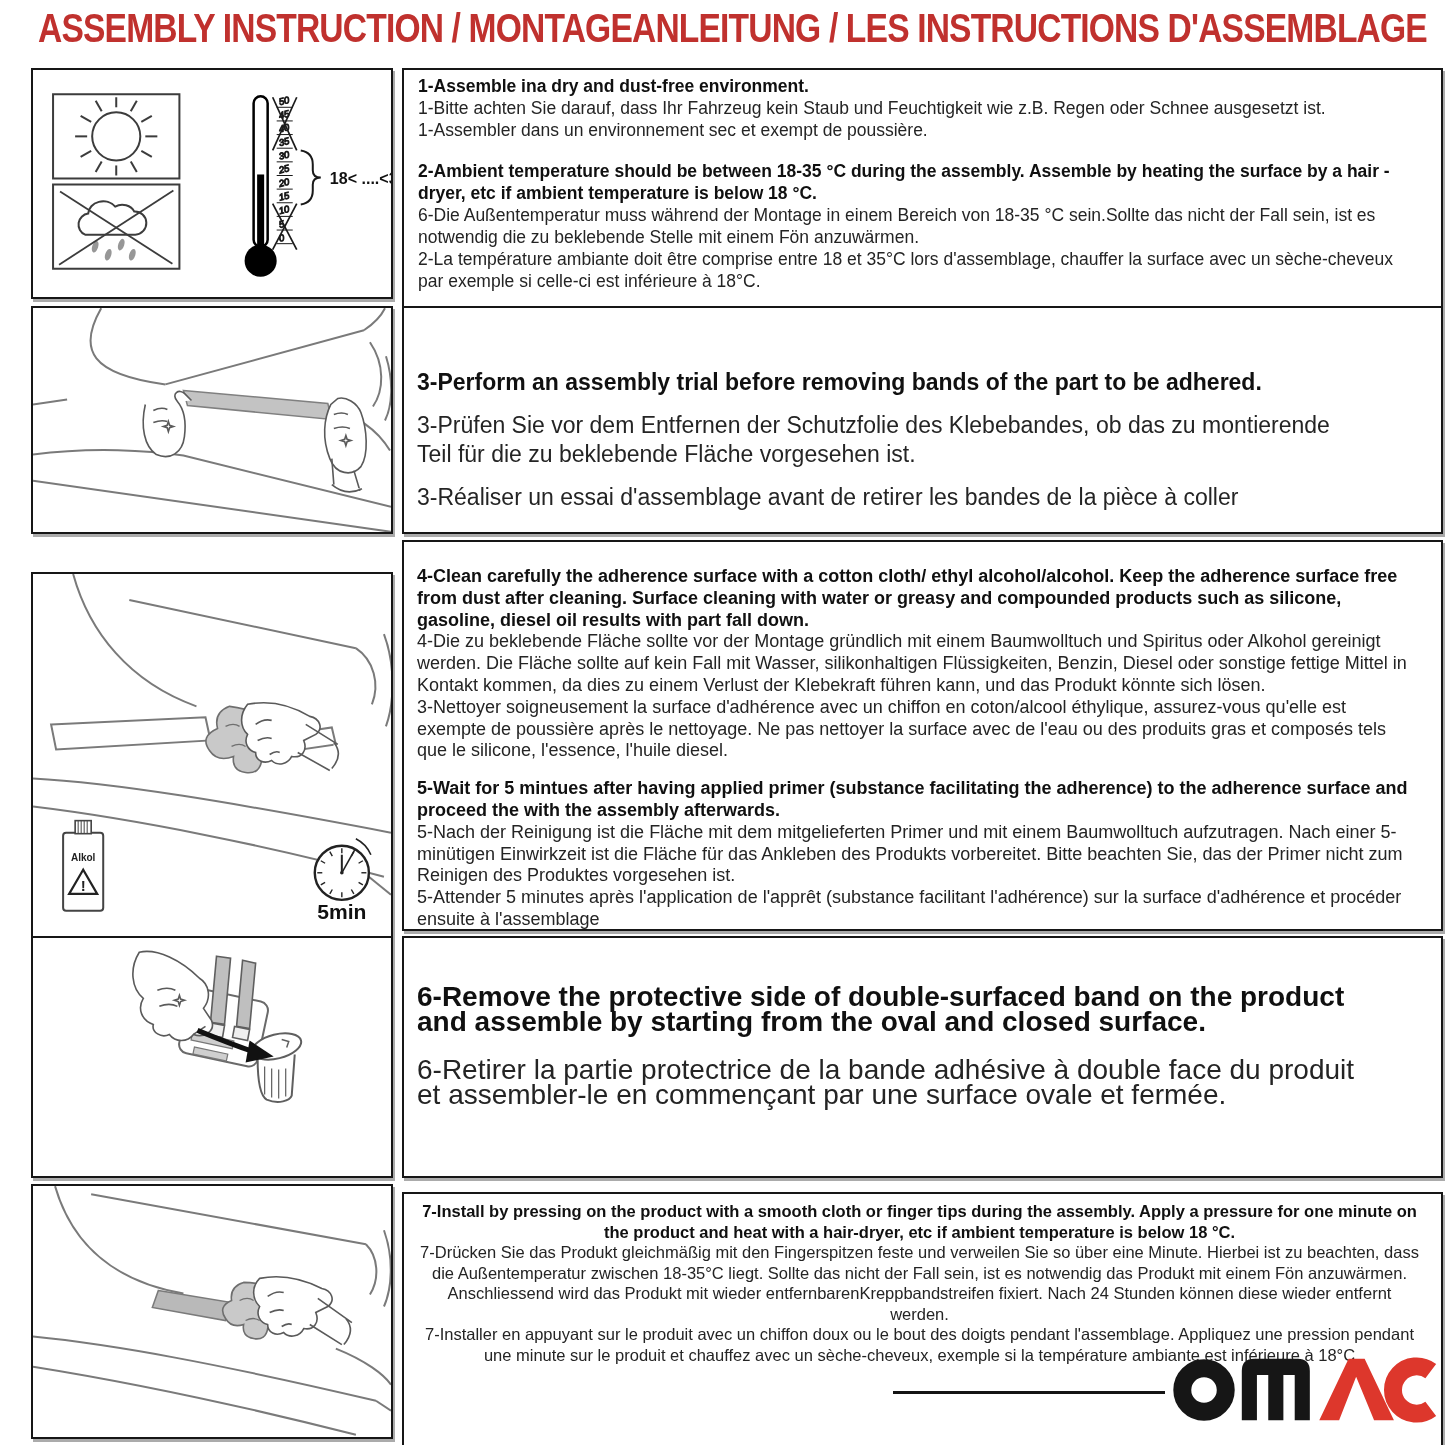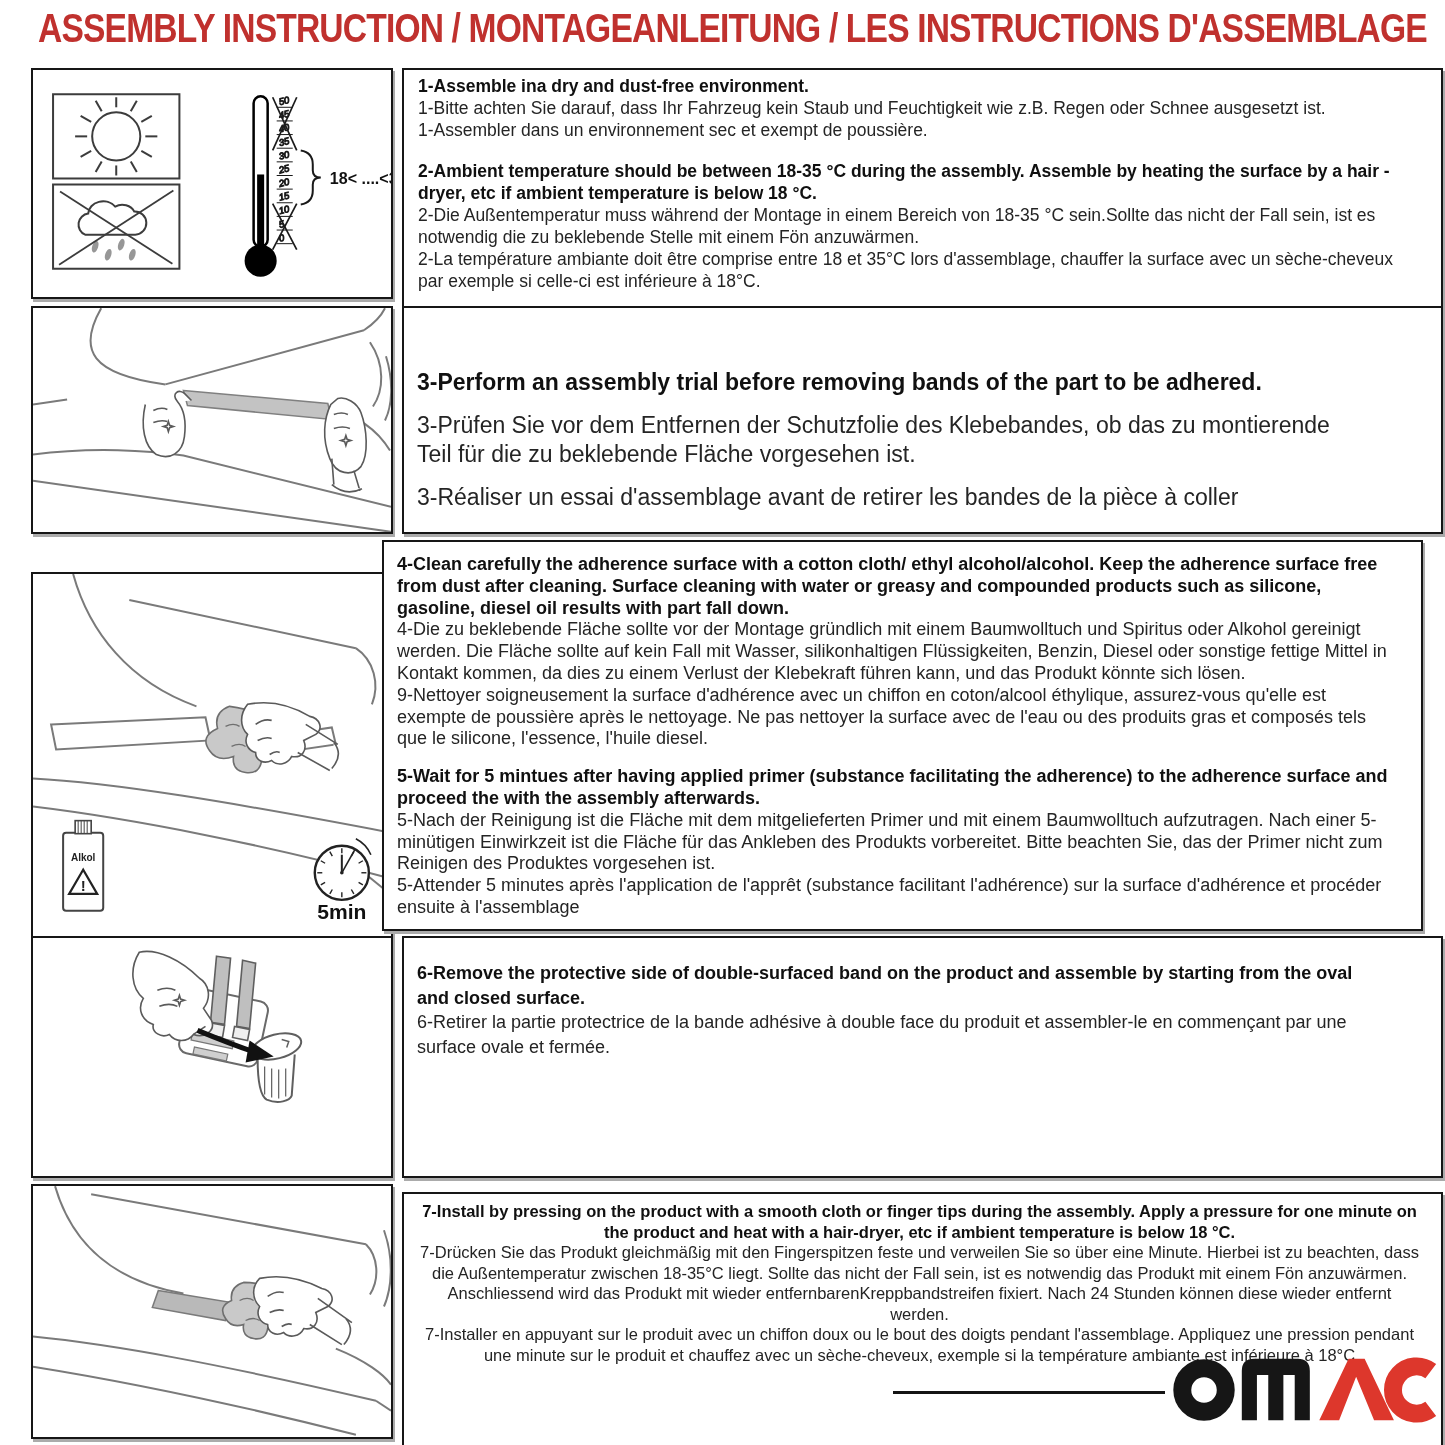--- a/index.html
+++ b/index.html
@@ -23,27 +23,27 @@
   .p{margin:0;}
   .bold{font-weight:700;color:#101010;}
   
   .r1i{left:31px;top:68px;width:362px;height:231px;}
   .r2i{left:31px;top:306px;width:362px;height:228px;}
   .r3i{left:31px;top:572px;width:362px;height:391px;}
   .r4i{left:31px;top:936px;width:362px;height:242px;}
   .r5i{left:31px;top:1184px;width:362px;height:255px;}
   .r1t{left:402px;top:68px;width:1041px;height:276px;padding:5px 14px 0;}
   .r2t{left:402px;top:306px;width:1041px;height:228px;padding:47px 13px 0;}
-  .r3t{left:382px;top:540px;width:1041px;height:391px;padding:12px 13px 0;}
+  .r3t{left:402px;top:540px;width:1041px;height:391px;padding:24px 13px 0;}
   .r4t{left:402px;top:936px;width:1041px;height:242px;padding:23px 13px 0;}
   .r5t{left:402px;top:1192px;width:1041px;height:255px;padding:7px 13px 0;text-align:center;}
   .r1t .p{font-size:17.5px;line-height:22px;max-width:1002px;}
   .r2t .p{font-size:23px;line-height:29.5px;max-width:918px;margin-top:13px;}
   .r3t .p{font-size:18px;line-height:21.8px;max-width:1000px;}
-  .r4t .p{font-size:18px;line-height:24.5px;max-width:960px;}
+  .r4t .p{font-size:28px;line-height:24.5px;max-width:960px;margin-top:24px;}
   .r5t .p{font-size:16.5px;line-height:20.5px;max-width:1005px;}
   .sp1{height:19px;}
   .sp3{height:16px;}
   .footer-line{position:absolute;left:893px;top:1391px;width:272px;height:3px;background:#141414;}
   .logo{position:absolute;left:1170px;top:1350px;width:274px;height:80px;}
   svg text{font-family:"Liberation Sans", sans-serif;}
 </style>
 </head>
 <body>
 
@@ -121,21 +121,21 @@
       </g>
     </svg>
   </div>
 
   <div class="box text-box r1t">
     <p class="p bold">1-Assemble ina dry and dust-free environment.</p>
     <p class="p">1-Bitte achten Sie darauf, dass Ihr Fahrzeug kein Staub und Feuchtigkeit wie z.B. Regen oder Schnee ausgesetzt ist.</p>
     <p class="p">1-Assembler dans un environnement sec et exempt de poussière.</p>
     <div class="sp1"></div>
     <p class="p bold">2-Ambient temperature should be between 18-35 °C  during the assembly. Assemble by heating the surface by a hair -dryer, etc if ambient temperature is below 18 °C.</p>
-    <p class="p">2-Die Außentemperatur muss während der Montage in einem Bereich von 18-35 °C  sein.Sollte das nicht der Fall sein, ist es notwendig die zu beklebende Stelle mit einem Fön anzuwärmen.</p>
+    <p class="p">6-Die Außentemperatur muss während der Montage in einem Bereich von 18-35 °C  sein.Sollte das nicht der Fall sein, ist es notwendig die zu beklebende Stelle mit einem Fön anzuwärmen.</p>
     <p class="p">2-La température ambiante doit être comprise entre 18 et 35°C lors d'assemblage, chauffer la surface avec un sèche-cheveux par exemple si celle-ci est inférieure à 18°C.</p>
   </div>
 
   <div class="box ill r2i">
     <svg viewBox="0 0 357 223" role="img">
       <g stroke="#7a7a7a" stroke-width="2" fill="none">
         <path d="M68,0 C44,42 58,66 132,76"></path>
         <path d="M132,76 L330,22"></path>
         <path d="M330,22 C342,14 348,6 351,0"></path>
         <path d="M336,34 C351,56 350,82 339,98"></path>
@@ -221,21 +221,21 @@
         <circle cx="308" cy="298" r="1.8" fill="#222"></circle>
         <path d="M322,264 A32,32 0 0 1 337,280" stroke="#222" stroke-width="1.6" fill="none"></path>
         <text x="308" y="344" text-anchor="middle" font-size="21" font-weight="700" fill="#111">5min</text>
       </g>
     </svg>
   </div>
 
   <div class="box text-box r3t">
     <p class="p bold">4-Clean carefully the adherence surface with a cotton cloth/ ethyl alcohol/alcohol. Keep the adherence surface free from dust after cleaning. Surface cleaning with water or greasy and compounded products such as silicone, gasoline, diesel oil results with part fall down.</p>
     <p class="p">4-Die zu beklebende Fläche sollte vor der Montage gründlich mit einem Baumwolltuch und Spiritus oder Alkohol gereinigt werden. Die Fläche sollte auf kein Fall mit Wasser, silikonhaltigen Flüssigkeiten, Benzin, Diesel oder sonstige fettige Mittel in Kontakt kommen, da dies zu einem Verlust der Klebekraft führen kann, und das Produkt könnte sich lösen.</p>
-    <p class="p">9-Nettoyer soigneusement la surface d'adhérence avec un chiffon en coton/alcool éthylique, assurez-vous qu'elle est exempte de poussière après le nettoyage. Ne pas nettoyer la surface avec de l'eau ou des produits gras et composés tels que le silicone, l'essence, l'huile diesel.</p>
+    <p class="p">3-Nettoyer soigneusement la surface d'adhérence avec un chiffon en coton/alcool éthylique, assurez-vous qu'elle est exempte de poussière après le nettoyage. Ne pas nettoyer la surface avec de l'eau ou des produits gras et composés tels que le silicone, l'essence, l'huile diesel.</p>
     <div class="sp3"></div>
     <p class="p bold">5-Wait for 5 mintues after having applied primer (substance facilitating the adherence) to the adherence surface and proceed the with the assembly afterwards.</p>
     <p class="p">5-Nach der Reinigung ist die Fläche mit dem mitgelieferten Primer und mit einem Baumwolltuch aufzutragen. Nach einer 5-minütigen Einwirkzeit ist die Fläche für das Ankleben des Produkts vorbereitet. Bitte beachten Sie, das der Primer nicht zum Reinigen des Produktes vorgesehen ist.</p>
     <p class="p">5-Attender 5 minutes après l'application de l'apprêt (substance facilitant l'adhérence) sur la surface d'adhérence et procéder ensuite à l'assemblage</p>
   </div>
 
   <div class="box ill r4i">
     <svg viewBox="0 0 357 237" role="img">
       <g>
         <rect x="150" y="56" width="80" height="66" rx="9" transform="rotate(12 190 89)" fill="#fff" stroke="#6a6a6a" stroke-width="2"></rect>

